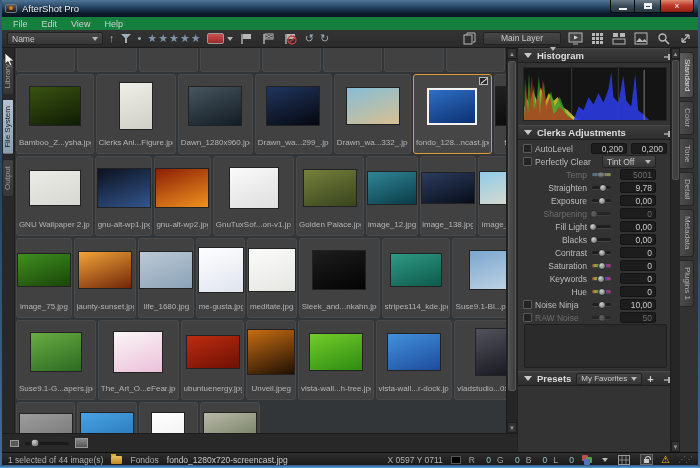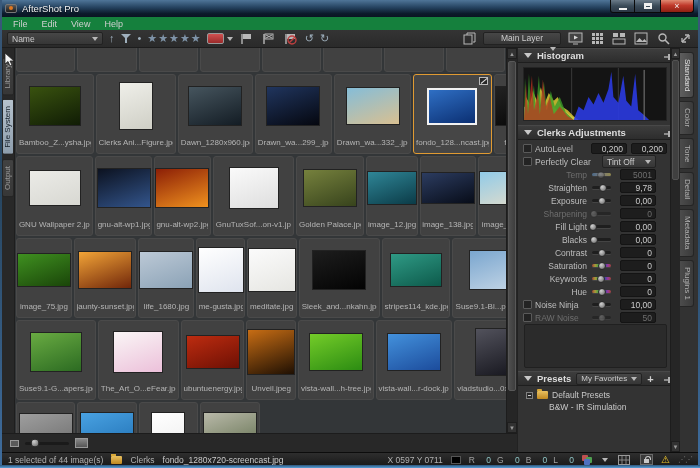--- a/index.html
+++ b/index.html
@@ -720,32 +720,20 @@
       </div>
       <span class="plus-btn">+</span>
       <span class="pin">
         <svg width="10" height="8" viewBox="0 0 10 8">
             <rect x="4" y="1" width="4" height="6" fill="#b0b0b0"></rect>
             <path d="M0 4 h4" stroke="#b0b0b0" stroke-width="1.4"></path>
             <path d="M9 0 v8" stroke="#b0b0b0"></path>
           </svg>
       </span>
     </div>
-    <div class="preset-tree" id="preset-tree">
-      <span class="tree-scroll-up">▲</span>
-      <span class="tree-scroll-dn">▼</span>
-    <div class="tree-row">
-          <div class="minus-box"></div>
-          <div class="folder"></div>
-          <span class="lbl">Default Presets</span>
-        </div>
-        <div class="tree-row child">
-          <span class="lbl">B&amp;W - IR Simulation</span>
-        </div>
-      </div>
     <div class="panelscroll">
       <div class="sb-arrow">▲</div>
       <div class="ps-thumb"></div>
       <div class="sb-arrow bottom">▼</div>
     </div>
   </div>
 
   <div class="righttabs" id="righttabs">
       <div class="vtab-r active">Standard</div>
       <div class="vtab-r">Color</div>
@@ -759,21 +747,21 @@
     <span class="zt-small"></span>
     <span class="zslider">
         <span class="zthumb"></span>
       </span>
     <span class="zt-big"></span>
   </div>
 
   <div class="statusbar">
     <span>1 selected of 44 image(s)</span>
     <span class="sb-folder"></span>
-    <span>Clerks</span>
+    <span>Fondos</span>
     <span class="sb-file">fondo_1280x720-screencast.jpg</span>
     <div class="spacer"></div>
     <span>X 0597 Y 0711</span>
     <span class="sb-swatch"></span>
     <div class="channels" id="channels">
         <span class="ch-label">R</span>
         <span class="ch-value">0</span>
         <span class="ch-label">G</span>
         <span class="ch-value">0</span>
         <span class="ch-label">B</span>

